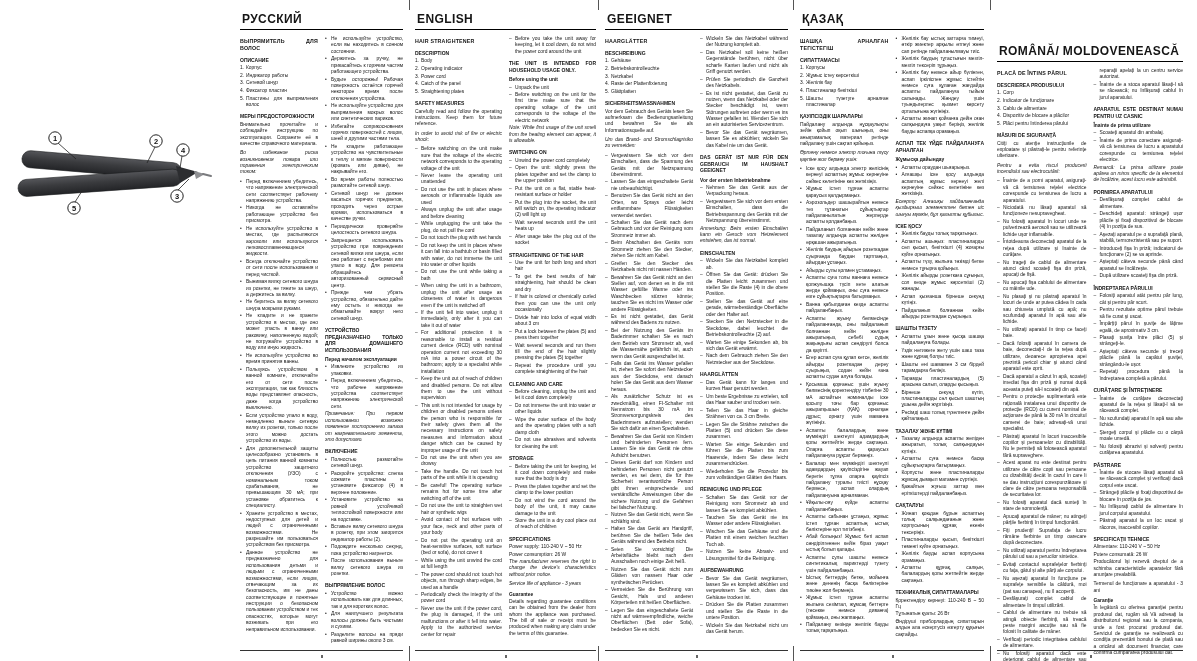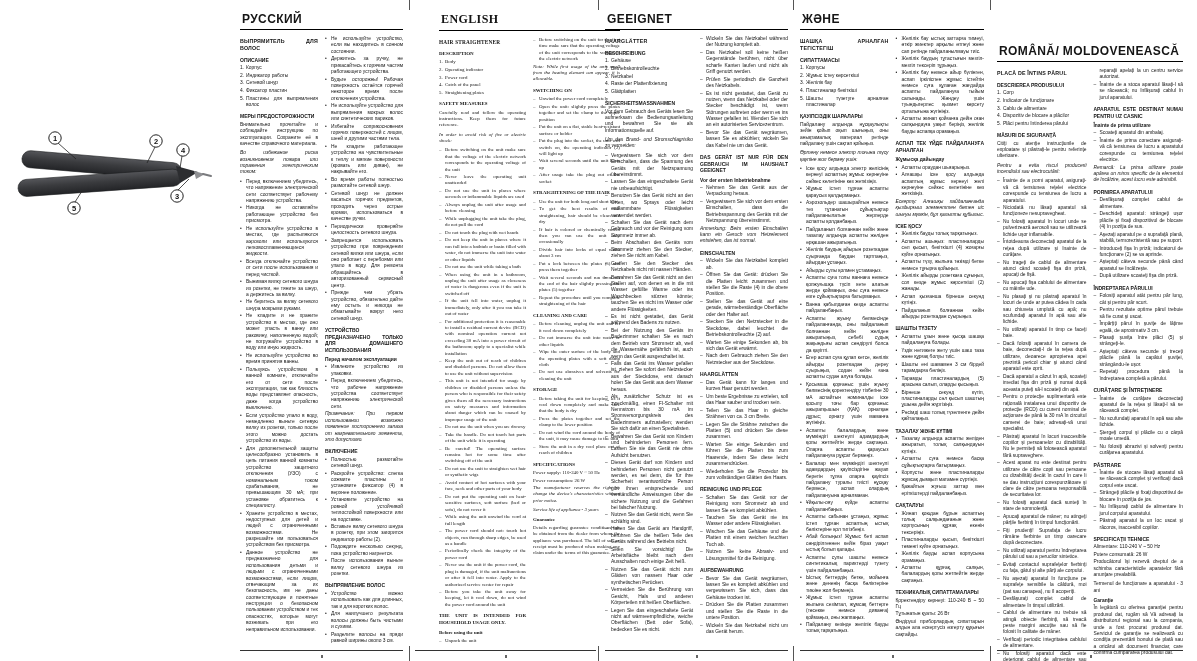--- a/index.html
+++ b/index.html
@@ -1,21 +1,21 @@
 <!DOCTYPE html>
 <html><head>
 <meta charset="utf-8">
 <style>
   html,body{margin:0;padding:0;background:#e8e8e8;}
   #page{position:relative;width:1197px;height:661px;background:#ffffff;overflow:hidden;
         font-family:"Liberation Sans","DejaVu Sans",sans-serif;color:#151515;}
   
   .sec{position:absolute;top:10px;height:640px;}
   .sec-ru{left:240px;width:163px;}
-  .sec-en{left:439px;width:181px;font-family:Liberation Serif, serif;}
+  .sec-en{left:415px;width:181px;}
   .sec-de{left:605px;width:183px;}
   .sec-kz{left:800px;width:184px;}
   .sec-ro{left:997px;width:186px;margin-top:32px;}
   .lang-h{font-size:12px;font-weight:bold;letter-spacing:.4px;padding:2px 0 3px 2px;
           border-bottom:1.4px solid #000;}
   .body{margin-top:6px;height:610px;overflow:hidden;
         column-count:2;column-gap:7px;column-fill:auto;
         font-size:4.9px;line-height:1.3;text-align:justify;}
   .t-title{font-weight:bold;font-size:5.3px;margin:2px 0 5px;letter-spacing:.2px;}
   .t-h{font-weight:bold;font-size:5px;margin:5px 0 2px;}
@@ -703,21 +703,21 @@
           <span class="mk">–</span>
           <span class="tx">Drücken Sie die Platten zusammen und stellen Sie die Raste in die untere Position.</span>
         </div>
         <div class="row">
           <span class="mk">–</span>
           <span class="tx">Wickeln Sie das Netzkabel nicht um das Gerät herum.</span>
         </div>
       </div>
   </div>
   <div class="sec sec-kz">
-    <div class="lang-h">ЖӘНЕ</div>
+    <div class="lang-h">ҚАЗАҚ</div>
     <div class="body">
         <div class="t-title">ШАШҚА АРНАЛҒАН ТЕГІСТЕГІШ</div>
         <div class="t-h">СИПАТТАМАСЫ</div>
         <div class="row">
           <span class="mk">1.</span>
           <span class="tx">Корпусы</span>
         </div>
         <div class="row">
           <span class="mk">2.</span>
           <span class="tx">Жұмыс істеу көрсеткіші</span>

